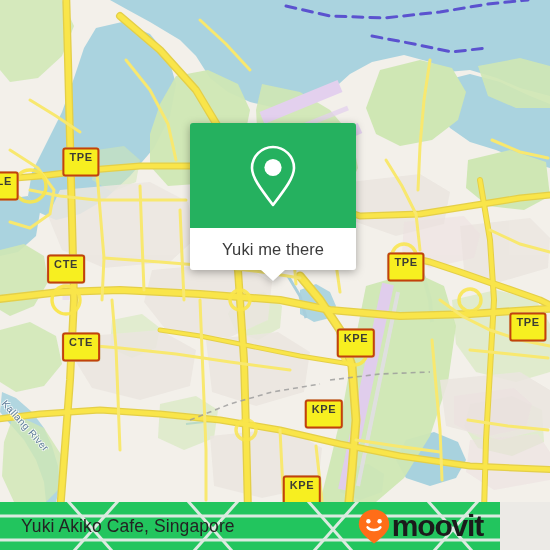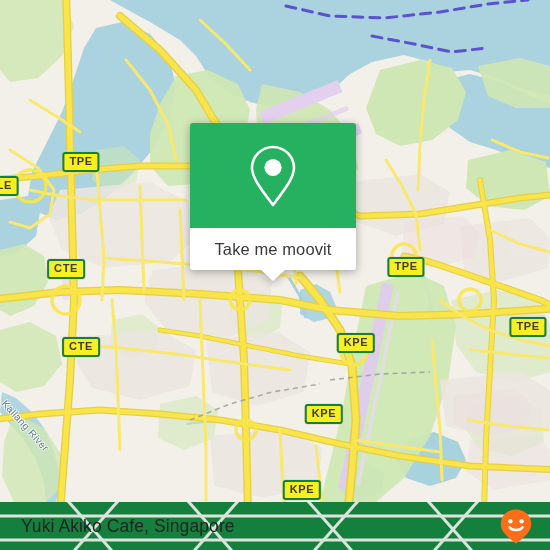--- a/index.html
+++ b/index.html
@@ -27,29 +27,29 @@
     height: 502px;
     overflow: hidden;
     background: #f2efe9;
   }
   #map svg { display: block; }
 
   
   .shield {
     position: absolute;
     background: #f7ef20;
-    border: 2px solid #15803d;
+    border: 2px solid #c2410c;
     border-radius: 3px;
     color: #3d3d34;
     font-family: "Liberation Sans", sans-serif;
     font-size: 11px;
     font-weight: bold;
     letter-spacing: 0.6px;
     line-height: 13px;
-    padding: 1px 5px 2px 5px;
+    padding: 1px 5px 11px 5px;
     white-space: nowrap;
     box-sizing: border-box;
     transform: translate(-50%, -50%);
     box-shadow: 0 0 0 0.5px rgba(200,195,140,0.55);
   }
 
   .river-label {
     position: absolute;
     color: #5b7a97;
     font-family: "Liberation Sans", sans-serif;
@@ -120,23 +120,23 @@
     border-left: 13px solid transparent;
     border-right: 13px solid transparent;
     border-top: 12px solid #ffffff;
   }
 
   
   #bottom-bar {
     position: absolute;
     left: 0;
     top: 502px;
-    width: 550px;
+    width: 500px;
     height: 48px;
-    background: #15803d;
+    background: #22c55e;
     display: flex;
     align-items: center;
     justify-content: space-between;
     overflow: hidden;
   }
   #bottom-bar-watermark {
     position: absolute;
     left: 0; top: 0;
     width: 550px; height: 48px;
     opacity: 0.9;
@@ -350,21 +350,21 @@
 
 
     <div id="popup-card">
       <div id="popup-head">
         <svg width="54" height="66" viewBox="0 0 54 66">
           <path d="M27 4 C15.4 4 6 13.4 6 25 C6 34 14 45 27 62 C40 45 48 34 48 25 C48 13.4 38.6 4 27 4 Z" fill="none" stroke="#ffffff" stroke-width="2.6" stroke-linejoin="round"></path>
           <circle cx="27" cy="24.5" r="8.6" fill="#ffffff"></circle>
         </svg>
       </div>
       <div id="popup-foot">
-        <span id="popup-foot-label">Take me moovit</span>
+        <span id="popup-foot-label">Yuki me there</span>
         <div id="popup-tail"></div>
       </div>
     </div>
   </div>
 
   <div id="bottom-bar">
     <svg id="bottom-bar-watermark" width="550" height="48" viewBox="0 0 550 48">
       <g stroke="#f0efef" stroke-width="3" fill="none">
         <path d="M60 -10 L120 58"></path>
         <path d="M126 -10 L66 58"></path>
@@ -382,16 +382,17 @@
     <div id="place-title">Yuki Akiko Cafe, Singapore</div>
 
     <div id="moovit-logo">
       <svg width="34" height="36" viewBox="0 0 34 36">
         <path d="M17 1.5 C8.2 1.5 1.8 8 1.8 16.2 C1.8 23.4 8.6 29 17 35.5
                  C25.4 29 32.2 23.4 32.2 16.2 C32.2 8 25.8 1.5 17 1.5 Z" fill="#ff6d18"></path>
         <circle cx="11.4" cy="13.2" r="2.2" fill="#ffffff"></circle>
         <circle cx="22.6" cy="13.2" r="2.2" fill="#ffffff"></circle>
         <path d="M10.6 19.4 C13 23 21 23 23.4 19.4" stroke="#ffffff" stroke-width="2.5" fill="none" stroke-linecap="round"></path>
       </svg>
+      <span id="moovit-wordmark">moovit</span>
     </div>
   </div>
 
 </div>
 
 </body></html>

